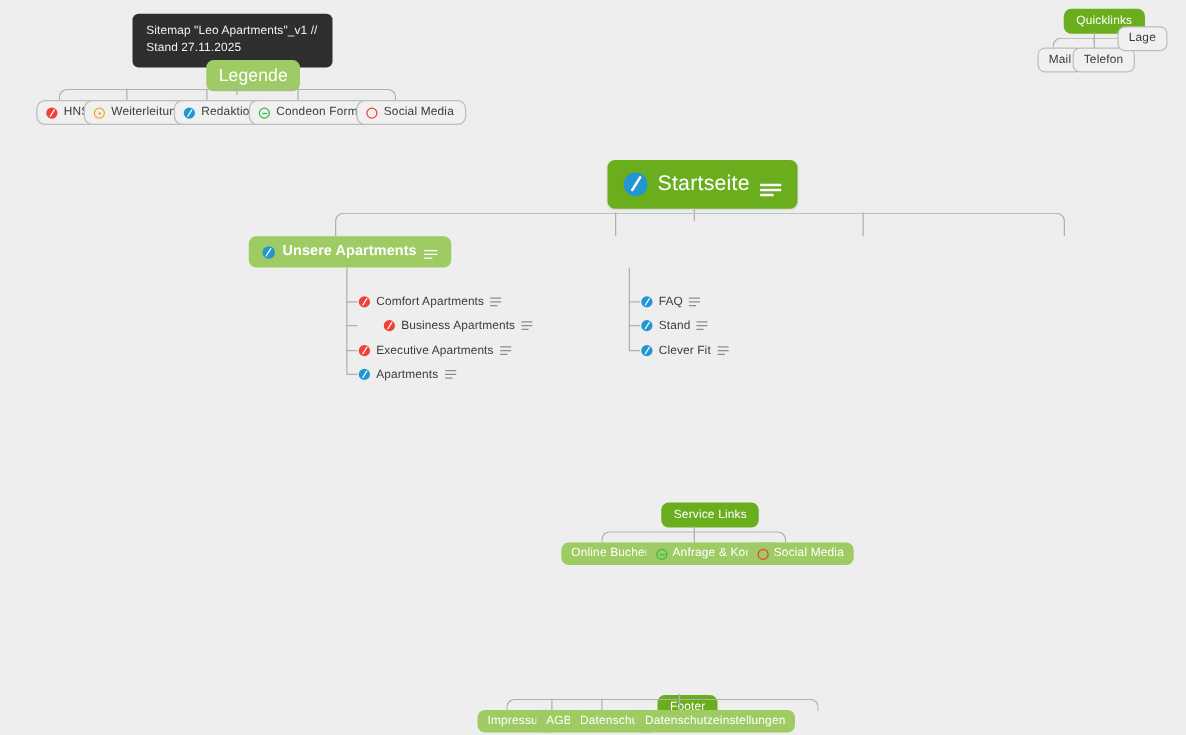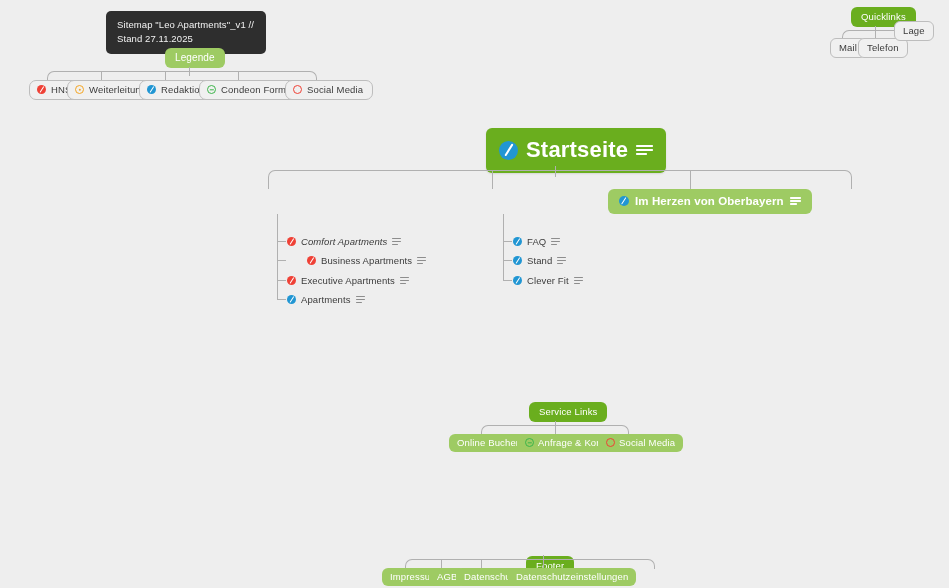--- a/index.html
+++ b/index.html
@@ -33,29 +33,29 @@
     background:#2e2e2e; color:#f2f2f2;
     border-radius:5px;
     padding:7px 10px 8px 11px;
     font-size:9.5px; line-height:1.45;
     letter-spacing:.1px;
     width:160px;
   }
 
   
   .node {
-    display:flex; align-items:center; gap:5px;
+    display:flex; align-items:flex-end; gap:5px;
     border-radius:6px;
     white-space:nowrap;
     color:#ffffff;
   }
   .node-main {
     background:#6aae1e;
     padding:9px 13px 10px 13px;
-    font-size:22px; font-weight:bold;
+    font-size:17px; font-weight:normal;
     letter-spacing:.2px;
     box-shadow:0 1px 2px rgba(0,0,0,.10);
     gap:8px;
   }
   .node-l2 {
     background:#9ecb63;
     padding:6px 11px 7px 11px;
     font-size:11.5px; font-weight:bold;
     letter-spacing:.1px;
     gap:6px;
@@ -161,21 +161,21 @@
   .notes.grey i:nth-child(2){ width:9px; }
   .notes.grey i:nth-child(3){ width:6px; }
 </style>
 </head>
 <body>
 
 <div class="canvas">
 
   <div class="abs title-box" style="left:106px; top:11px;">Sitemap "Leo Apartments"_v1 // Stand 27.11.2025</div>
 
-  <div class="abs node node-l2" style="left:165px; top:48px; padding:4px 10px 5px 10px; font-size:10px; font-weight:normal;">
+  <div class="abs node node-l2" style="left:165px; top:48px; padding:4px 10px 5px 10px; font-size:14px; font-weight:normal;">
     <span>Legende</span>
   </div>
 
   <div class="ln lnv" style="left:189px; top:67px; height:9px;"></div>
   <div class="corner c-tl" style="left:47px;  top:71px; width:142px; height:10px;"></div>
   <div class="corner c-tr" style="left:189px; top:71px; width:128px; height:10px;"></div>
   <div class="ln lnv" style="left:101px; top:71px; height:10px;"></div>
   <div class="ln lnv" style="left:165px; top:71px; height:10px;"></div>
   <div class="ln lnv" style="left:238px; top:71px; height:10px;"></div>
 
@@ -235,42 +235,42 @@
         <i></i>
       </span>
   </div>
 
   <div class="ln lnv" style="left:555px; top:166px; height:11px;"></div>
   <div class="corner c-tl" style="left:268px; top:170px; width:287px; height:19px;"></div>
   <div class="corner c-tr" style="left:555px; top:170px; width:297px; height:19px;"></div>
   <div class="ln lnv" style="left:492px; top:170px; height:19px;"></div>
   <div class="ln lnv" style="left:690px; top:170px; height:19px;"></div>
 
-
-
-  <div class="abs node node-l2" style="left:608px; top:189px;">
+  <div class="abs node node-l2" style="left:199px; top:189px;">
     <span class="tico md tico-blue">
         <span class="slash"></span>
       </span>
-    <span>Im Herzen von Oberbayern</span>
+    <span>Unsere Apartments</span>
     <span class="notes">
         <i></i>
         <i></i>
         <i></i>
       </span>
   </div>
+
+
 
 
   <div class="ln lnv" style="left:277px; top:214px; height:85px;"></div>
   <div class="ln lnh" style="left:277px; top:241px; width:9px;"></div>
   <div class="ln lnh" style="left:277px; top:260px; width:9px;"></div>
   <div class="ln lnh" style="left:277px; top:280px; width:9px;"></div>
   <div class="ln lnh" style="left:277px; top:299px; width:9px;"></div>
 
-  <div class="abs leaf" style="left:287px; top:236px;font-style:italic;">
+  <div class="abs leaf" style="left:287px; top:236px;">
     <span class="tico sm tico-red">
         <span class="slash"></span>
       </span>
     <span>Comfort Apartments</span>
     <span class="notes grey">
         <i></i>
         <i></i>
         <i></i>
       </span>
   </div>

